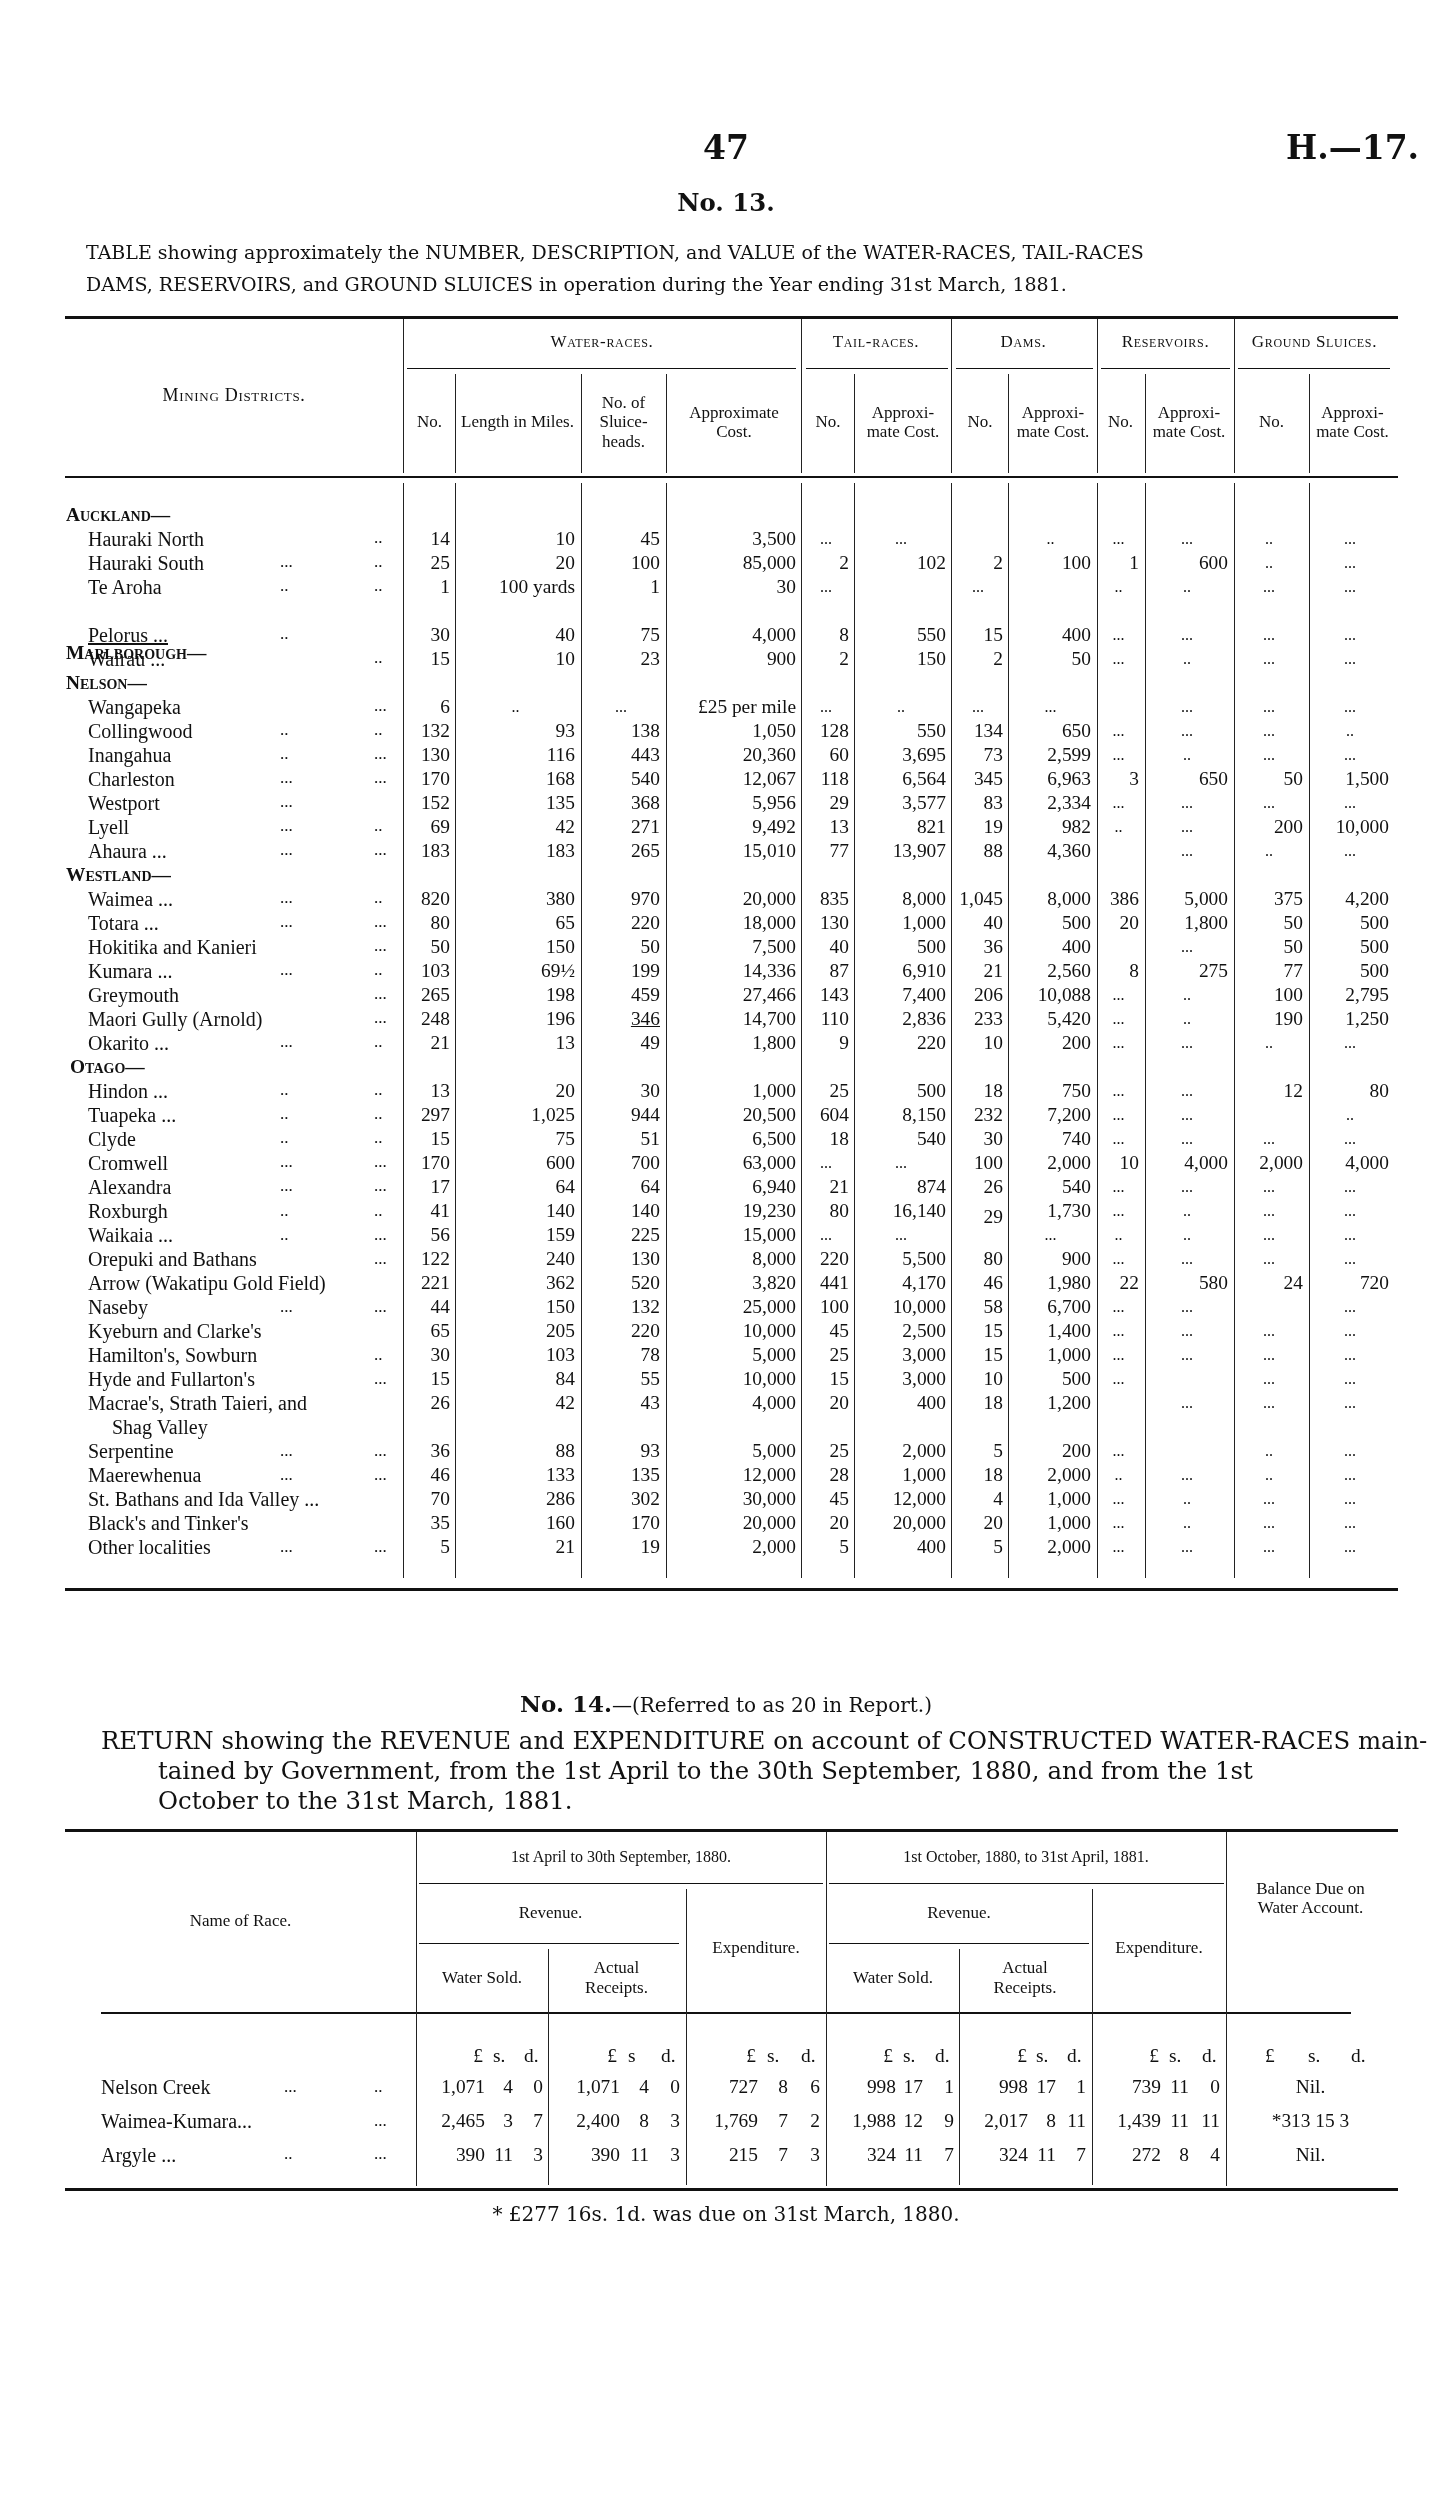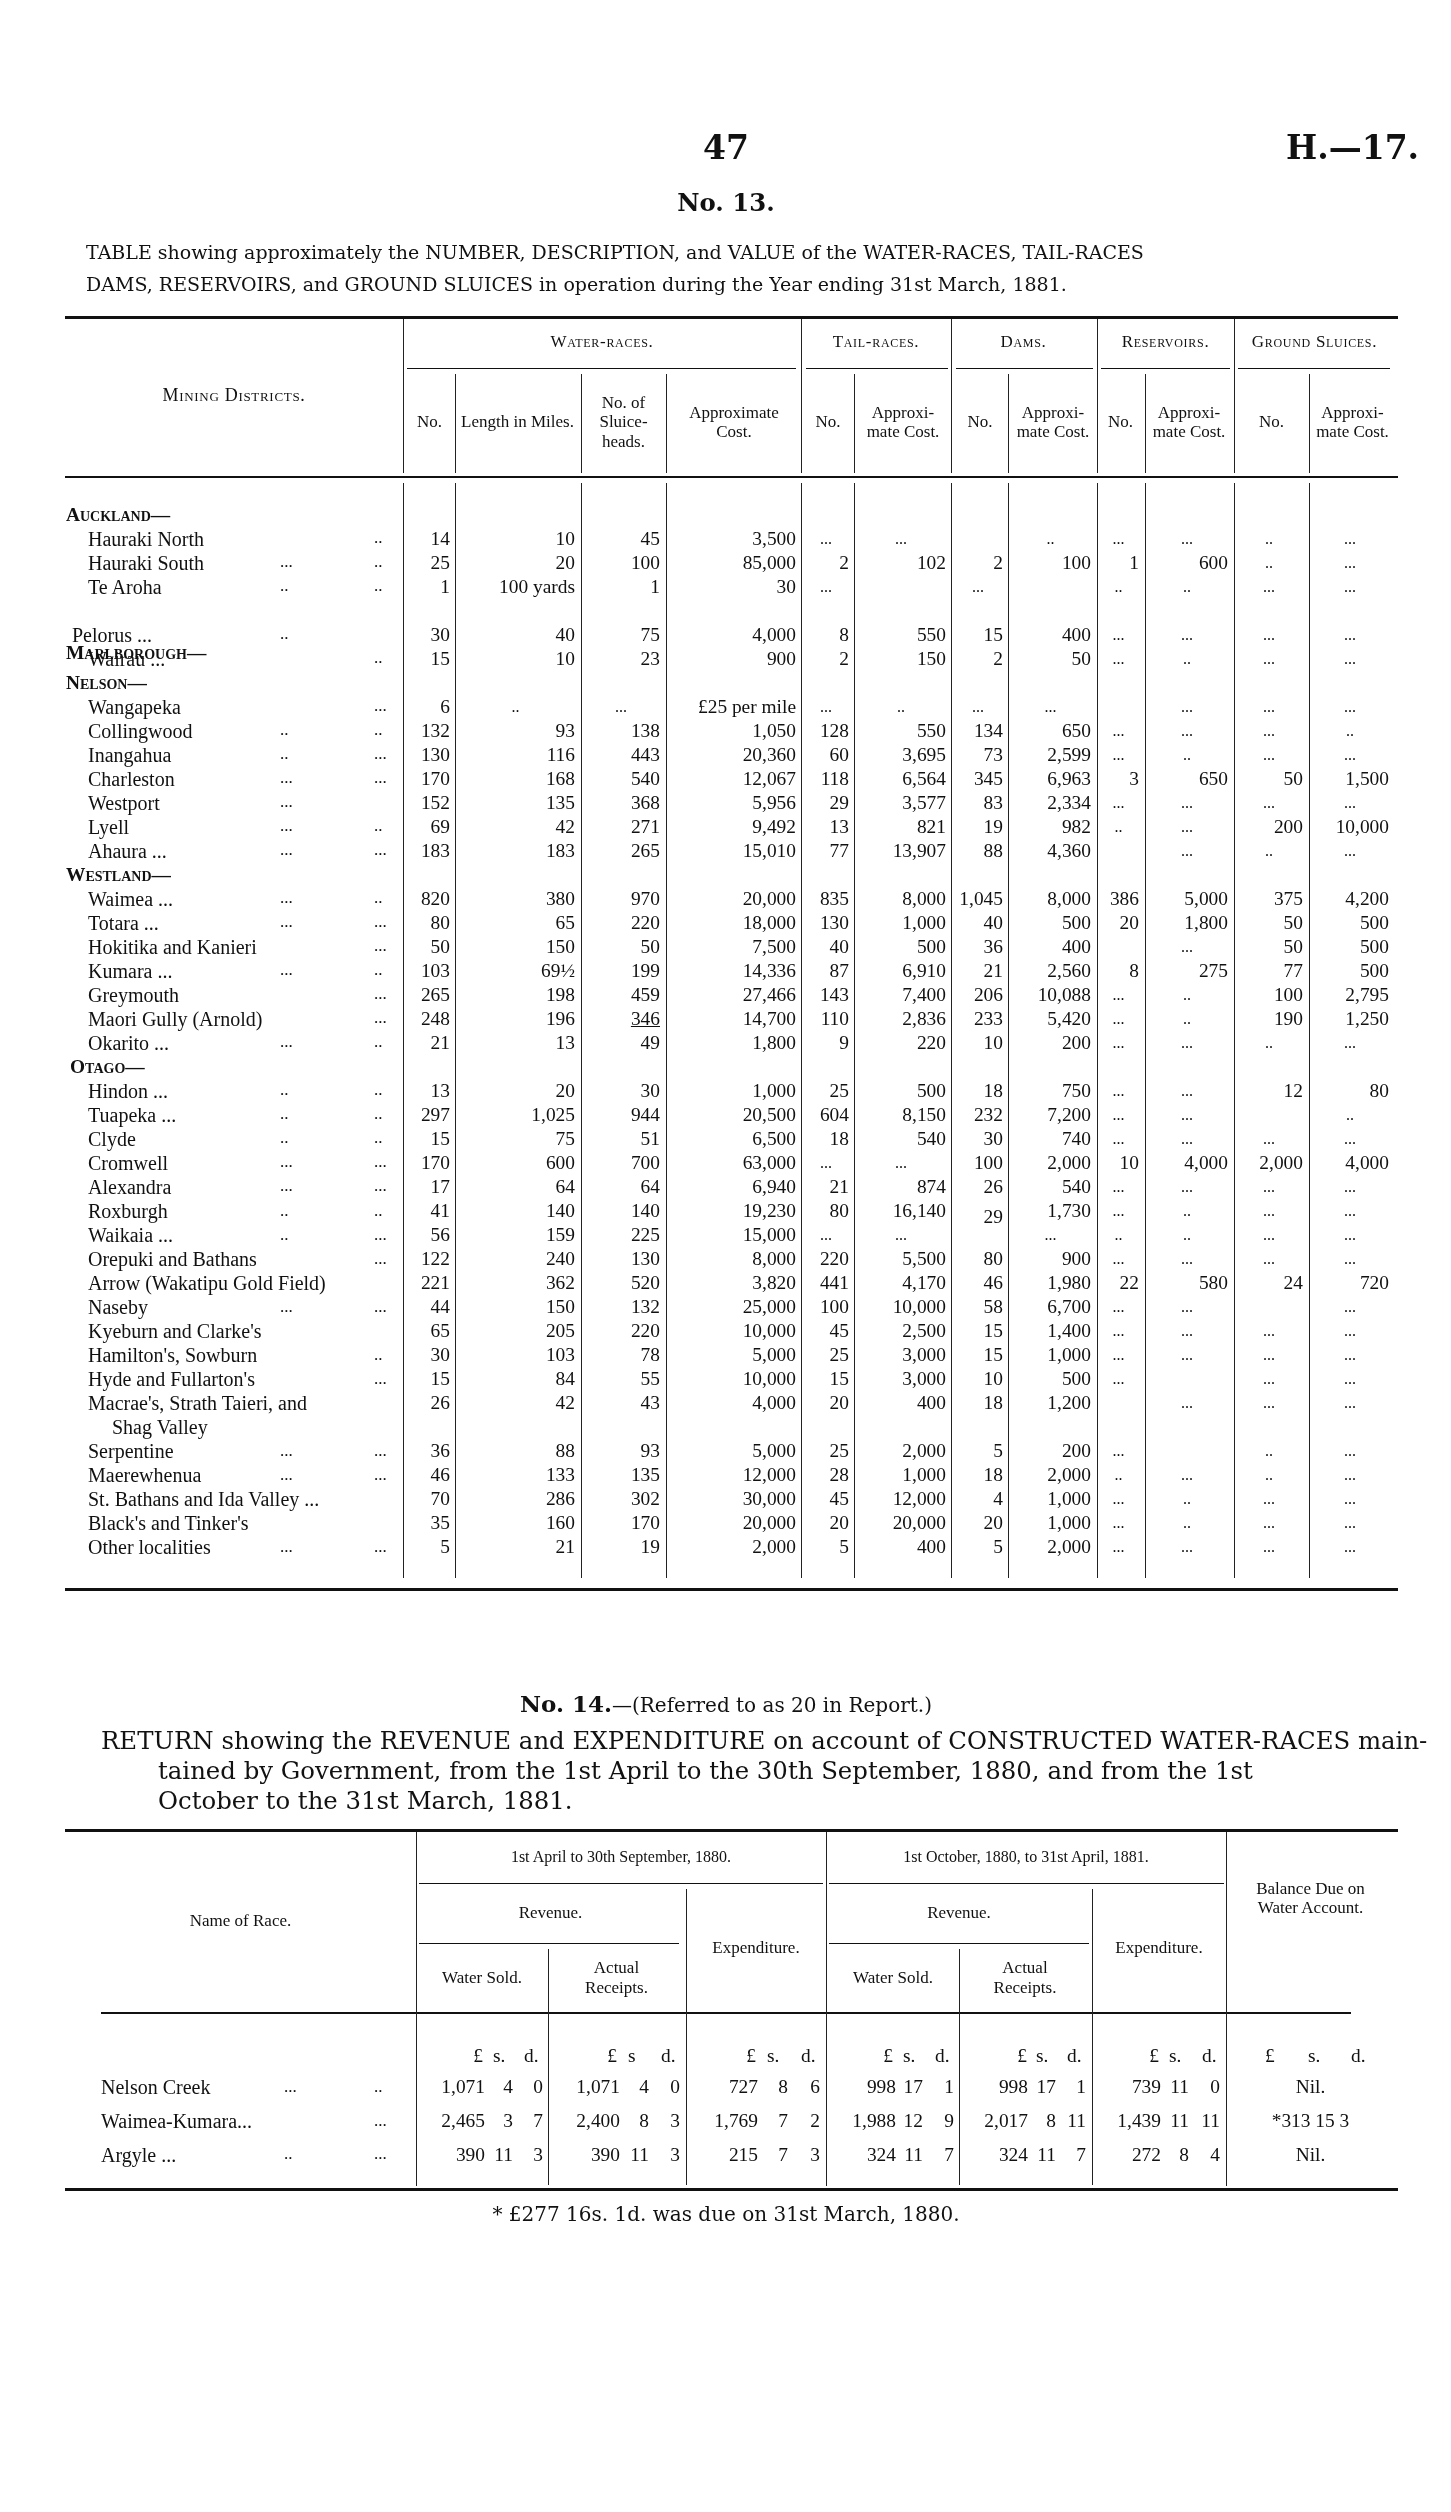--- a/index.html
+++ b/index.html
@@ -88,21 +88,21 @@
     <div class="cell num" style="left:456px;top:575px;width:119px;">100 yards</div>
     <div class="cell num" style="left:582px;top:575px;width:78px;">1</div>
     <div class="cell num" style="left:668px;top:575px;width:128px;">30</div>
     <div class="cell dots" style="left:803px;top:575px;width:46px;text-align:center;font-size:16px;">...</div>
     <div class="cell dots" style="left:953px;top:575px;width:50px;text-align:center;font-size:16px;">...</div>
     <div class="cell dots" style="left:1098px;top:575px;width:41px;text-align:center;font-size:16px;">..</div>
     <div class="cell dots" style="left:1146px;top:575px;width:82px;text-align:center;font-size:16px;">..</div>
     <div class="cell dots" style="left:1235px;top:575px;width:68px;text-align:center;font-size:16px;">...</div>
     <div class="cell dots" style="left:1311px;top:575px;width:78px;text-align:center;font-size:16px;">...</div>
     <div class="cell district" style="left:66px;top:599px;margin-top:42px;">Marlborough—</div>
-    <div class="cell name" style="left:72px;top:623px;">Pelorus ...</div>
+    <div class="cell name" style="left:88px;top:623px;text-decoration:underline;">Pelorus ...</div>
     <div class="leader" style="left:280px;top:624px;">..</div>
     <div class="cell num" style="left:405px;top:623px;width:45px;">30</div>
     <div class="cell num" style="left:456px;top:623px;width:119px;">40</div>
     <div class="cell num" style="left:582px;top:623px;width:78px;">75</div>
     <div class="cell num" style="left:668px;top:623px;width:128px;">4,000</div>
     <div class="cell num" style="left:803px;top:623px;width:46px;">8</div>
     <div class="cell num" style="left:856px;top:623px;width:90px;">550</div>
     <div class="cell num" style="left:953px;top:623px;width:50px;">15</div>
     <div class="cell num" style="left:1010px;top:623px;width:81px;">400</div>
     <div class="cell dots" style="left:1098px;top:623px;width:41px;text-align:center;font-size:16px;">...</div>

